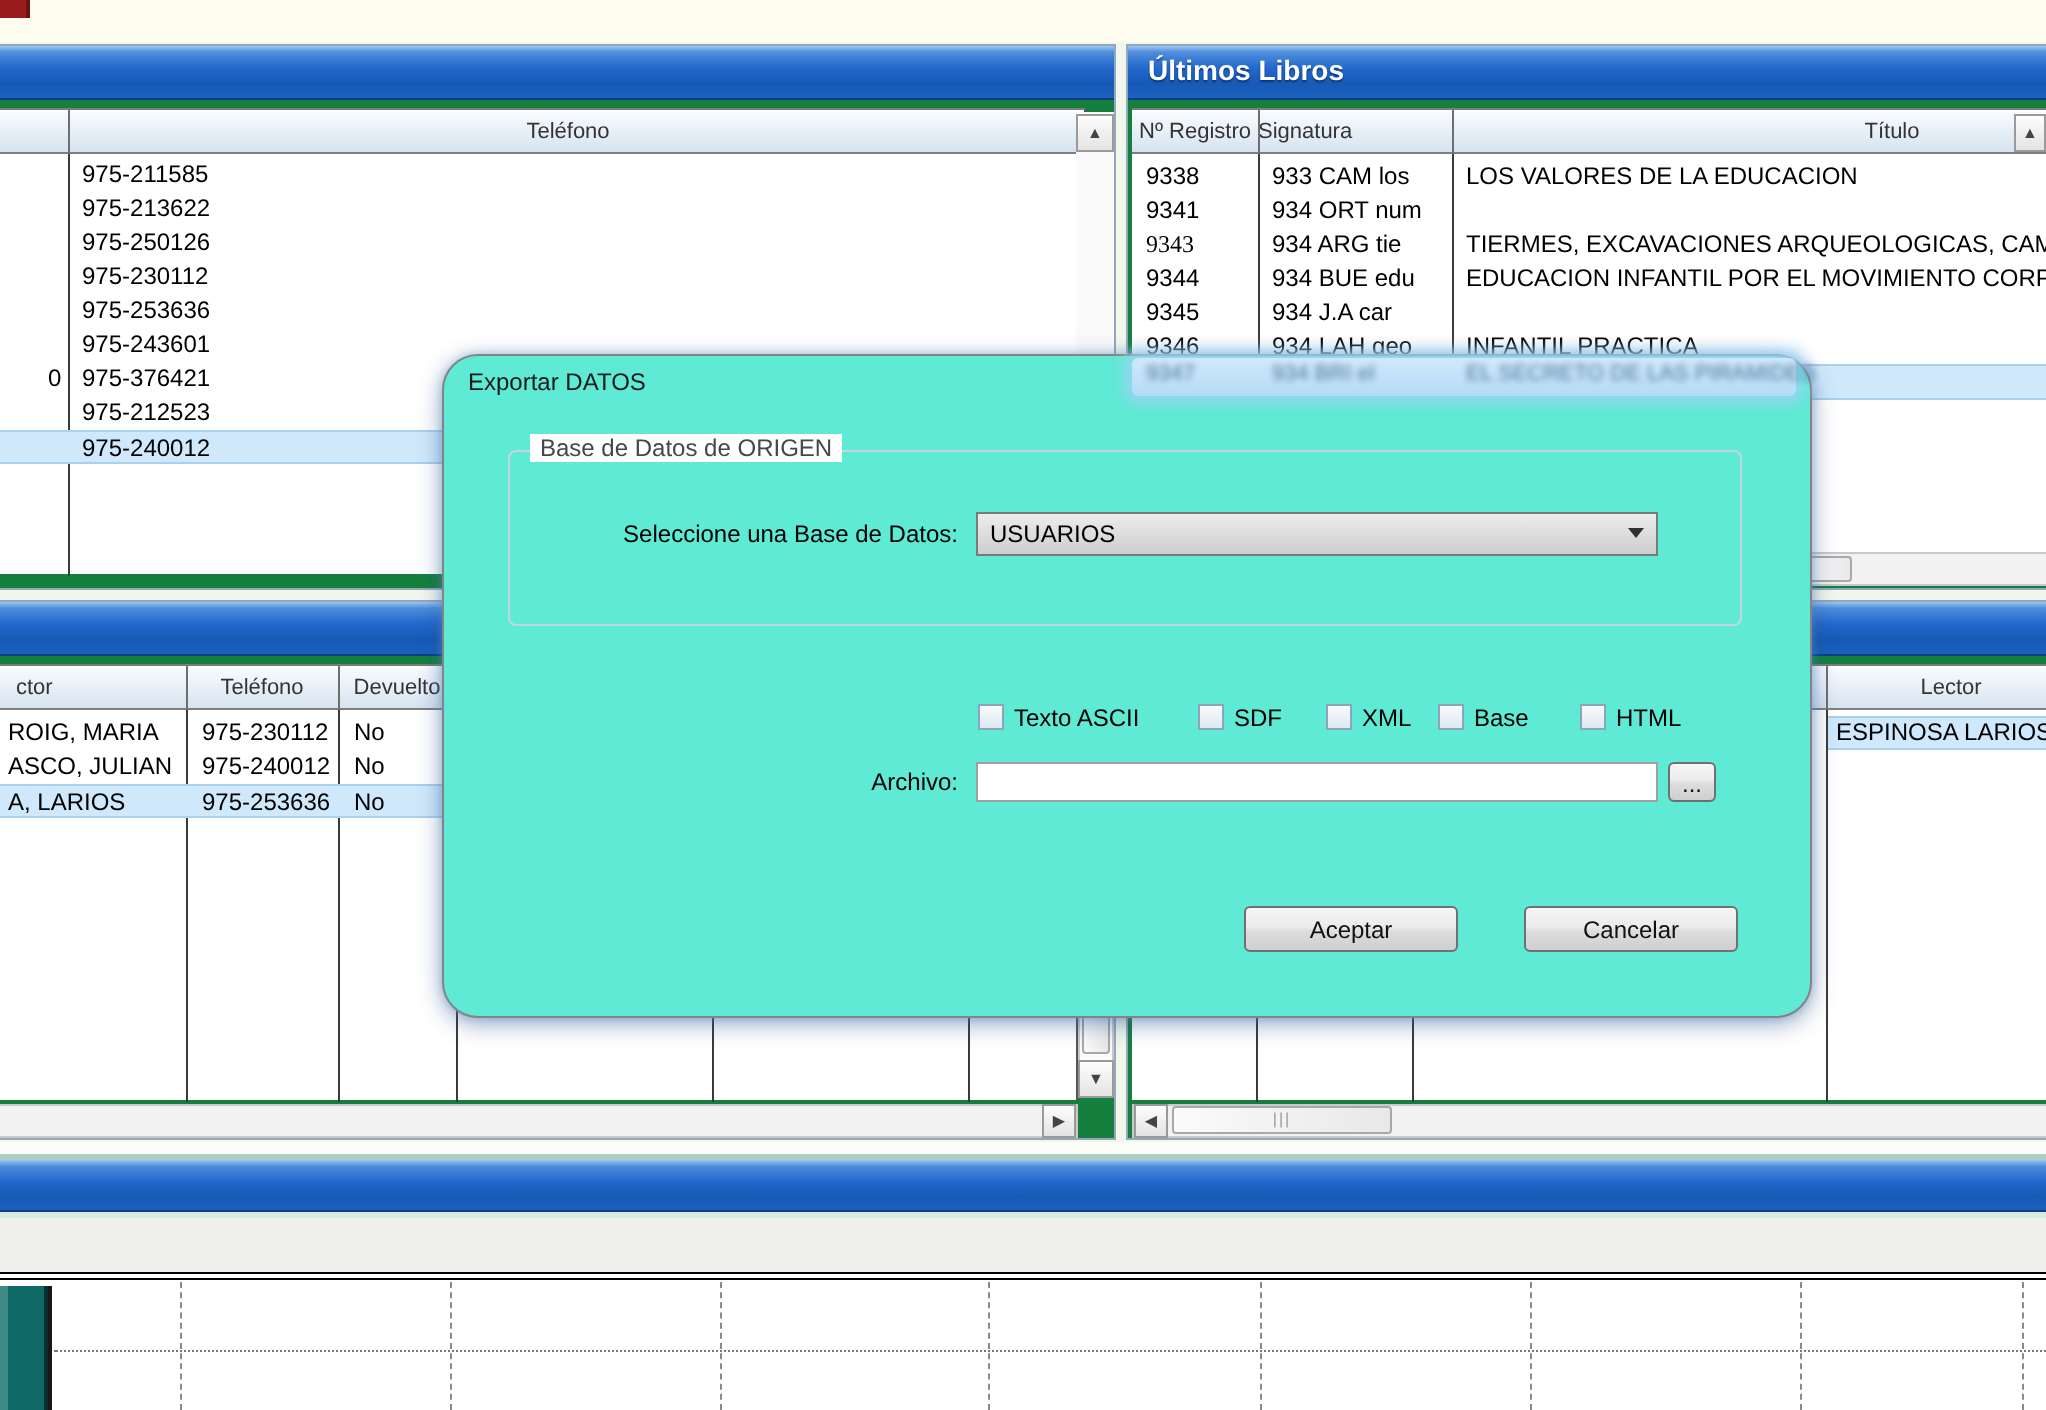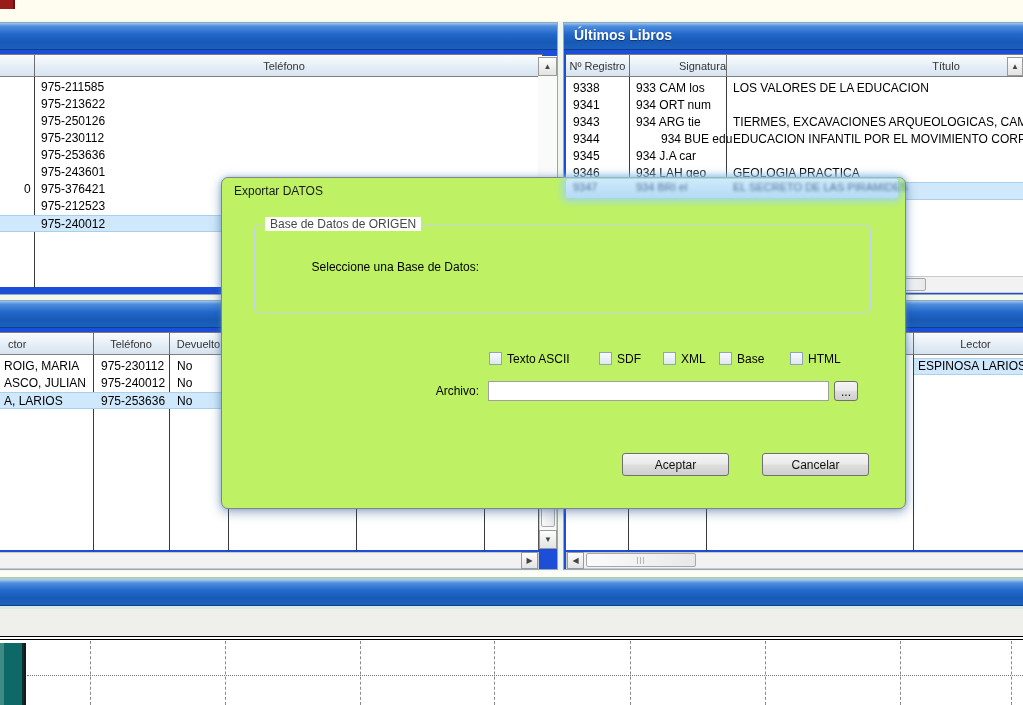--- a/index.html
+++ b/index.html
@@ -1,20 +1,20 @@
 <!DOCTYPE html>
 <html><head>
 <meta charset="utf-8">
 <style>
   html,body{margin:0;padding:0;}
   body{font-family:"Liberation Sans", sans-serif;}
   #screen{position:relative;width:1023px;height:705px;background:#f2f7ee;overflow:hidden;}
 
   
-  .mdi-win{position:absolute;background:#1d4ed8;border:1px solid #94a8bc;box-sizing:border-box;}
+  .mdi-win{position:absolute;background:#15803d;border:1px solid #94a8bc;box-sizing:border-box;}
   .titlebar{position:absolute;left:0;right:0;top:0;height:27px;
     background:linear-gradient(180deg,#9cc6f0 0%,#4f8edc 12%,#2368cc 42%,#175ab6 72%,#1c60bd 100%);
     border-bottom:1px solid #0a3f8e;box-sizing:border-box;}
   .titlebar .title-text{position:absolute;left:10px;top:4px;color:#fff;font-size:14px;font-weight:bold;
     text-shadow:0 1px 1px rgba(0,0,40,.45);white-space:nowrap;}
   .grid{position:absolute;background:#fff;border-top:1px solid #7c7c7c;box-sizing:border-box;}
   .grid-header{position:absolute;left:0;right:0;top:0;height:22px;
     background:linear-gradient(180deg,#fafcfe 0%,#e9f1f8 45%,#d6e3f0 100%);
     border-bottom:1px solid #808080;box-sizing:border-box;font-size:11px;color:#333;}
   .hdr-cell{position:absolute;top:0;height:22px;line-height:22px;white-space:nowrap;overflow:hidden;}
@@ -24,22 +24,22 @@
   .cell{position:absolute;top:0;height:17px;line-height:17px;overflow:hidden;white-space:nowrap;}
 
   
   .sb-btn{position:absolute;background:linear-gradient(180deg,#fdfdfd,#e3e3e3);border:1px solid #9a9a9a;
     box-sizing:border-box;color:#444;font-size:8px;text-align:center;}
   .sb-channel{position:absolute;background:#f2f2f2;border:1px solid #c9c9c9;box-sizing:border-box;}
   .sb-thumb{position:absolute;background:linear-gradient(90deg,#fbfbfb,#e8e8e8);border:1px solid #a8a8a8;
     border-radius:2px;box-sizing:border-box;color:#999;font-size:8px;text-align:center;}
 
   
-  #export-dialog{position:absolute;left:221px;top:177px;width:683px;height:330px;background:#bef264;
-    border:1px solid #848484;border-radius:7px;z-index:10;
+  #export-dialog{position:absolute;left:221px;top:177px;width:683px;height:330px;background:#5eead4;
+    border:1px solid #848484;border-radius:18px;z-index:10;
     box-shadow:0 3px 12px rgba(30,70,130,.45),0 0 5px rgba(130,180,235,.55);}
   .dlg-title{position:absolute;left:12px;top:6px;font-size:12px;color:#1a1a1a;}
   .groupbox{position:absolute;border:1px solid #c3d5e4;border-radius:4px;box-sizing:border-box;}
   .group-label{position:absolute;top:-9px;left:10px;background:#fff;padding:0 5px;font-size:12px;color:#474747;white-space:nowrap;}
   .dlg-label{position:absolute;font-size:12px;color:#000;text-align:right;white-space:nowrap;}
   .combo{position:absolute;height:22px;background:linear-gradient(180deg,#ededed,#cdcdcd);
     border:1px solid #7a7a7a;box-sizing:border-box;font-size:12px;color:#000;line-height:20px;padding-left:6px;}
   .combo-arrow{position:absolute;right:6px;top:7px;width:0;height:0;border-left:4px solid transparent;
     border-right:4px solid transparent;border-top:5px solid #303030;}
   .cbx{display:inline-block;width:13px;height:13px;background:linear-gradient(180deg,#f8fbfd,#dde8f0);
@@ -111,54 +111,54 @@
     <div class="sb-btn" style="left:543px;top:34px;width:19px;height:19px;line-height:17px;">▲</div>
   </div>
 
   <div class="mdi-win" style="left:563px;top:22px;width:461px;height:273px;">
     <div class="titlebar">
       <span class="title-text">Últimos Libros</span>
     </div>
     <div class="grid" style="left:2px;top:31px;width:459px;height:222px;">
       <div class="grid-header">
         <div class="hdr-cell" style="left:0;width:63px;text-align:center;">Nº Registro</div>
-        <div class="hdr-cell" style="left:63px;width:97px;text-align:right;">Signatura</div>
+        <div class="hdr-cell" style="left:63px;width:97px;text-align:left;">Signatura</div>
         <div class="hdr-cell" style="left:330px;width:100px;text-align:center;">Título</div>
         <div class="v-div" style="left:63px;top:0;height:22px;"></div>
         <div class="v-div" style="left:160px;top:0;height:22px;"></div>
       </div>
       <div class="v-div" style="left:63px;top:22px;height:200px;background:#3a3a3a;"></div>
       <div class="v-div" style="left:160px;top:22px;height:200px;background:#3a3a3a;"></div>
       <div class="grid-row" style="top:25px;">
         <span class="cell" style="left:7px;width:54px;">9338</span>
         <span class="cell" style="left:70px;width:88px;">933 CAM  los</span>
         <span class="cell" style="left:167px;width:290px;">LOS VALORES DE LA EDUCACION</span>
       </div>
       <div class="grid-row" style="top:42px;">
         <span class="cell" style="left:7px;width:54px;">9341</span>
         <span class="cell" style="left:70px;width:88px;">934 ORT  num</span>
       </div>
       <div class="grid-row" style="top:59px;">
-        <span class="cell" style="left:7px;width:54px;">9343</span>
+        <span class="cell" style="left:7px;width:54px;font-family:Liberation Serif, serif;">9343</span>
         <span class="cell" style="left:70px;width:88px;">934 ARG  tie</span>
         <span class="cell" style="left:167px;width:290px;">TIERMES, EXCAVACIONES ARQUEOLOGICAS, CAMPAÑA</span>
       </div>
       <div class="grid-row" style="top:76px;">
         <span class="cell" style="left:7px;width:54px;">9344</span>
-        <span class="cell" style="left:70px;width:88px;margin-left:25px;">934 BUE  edu</span>
+        <span class="cell" style="left:70px;width:88px;">934 BUE  edu</span>
         <span class="cell" style="left:167px;width:290px;">EDUCACION INFANTIL POR EL MOVIMIENTO CORPORAL</span>
       </div>
       <div class="grid-row" style="top:93px;">
         <span class="cell" style="left:7px;width:54px;">9345</span>
         <span class="cell" style="left:70px;width:88px;">934 J.A  car</span>
       </div>
       <div class="grid-row" style="top:110px;">
         <span class="cell" style="left:7px;width:54px;">9346</span>
         <span class="cell" style="left:70px;width:88px;">934 LAH  geo</span>
-        <span class="cell" style="left:167px;width:290px;">GEOLOGIA PRACTICA</span>
+        <span class="cell" style="left:167px;width:290px;">INFANTIL PRACTICA</span>
       </div>
       <div class="grid-row row-sel" style="top:127px;height:18px;"></div>
     </div>
     <div class="sb-btn" style="left:443px;top:34px;width:16px;height:19px;line-height:17px;">▲</div>
     <div class="sb-channel" style="left:2px;top:253px;width:459px;height:17px;"></div>
     <div class="sb-thumb" style="left:339px;top:255px;width:23px;height:13px;"></div>
   </div>
 
   <div class="mdi-win" style="left:-6px;top:300px;width:564px;height:270px;">
     <div class="titlebar"></div>
@@ -241,20 +241,24 @@
   <div class="dash-v" style="left:1011px;"></div>
   <div style="position:absolute;left:27px;top:675px;width:996px;height:0;border-top:1px dotted #777;"></div>
 
   <div id="export-dialog">
     <div class="dlg-title">Exportar DATOS</div>
 
     <div class="groupbox" style="left:32px;top:47px;width:617px;height:88px;">
       <span class="group-label">Base de Datos de ORIGEN</span>
     </div>
     <div class="dlg-label" style="left:36px;top:82px;width:221px;">Seleccione una Base de Datos:</div>
+    <div class="combo" style="left:266px;top:78px;width:341px;">
+      <span>USUARIOS</span>
+      <span class="combo-arrow"></span>
+    </div>
 
     <div class="cb-item" style="left:267px;top:174px;">
       <span class="cbx"></span><span>Texto ASCII</span>
     </div>
     <div class="cb-item" style="left:377px;top:174px;">
       <span class="cbx"></span><span>SDF</span>
     </div>
     <div class="cb-item" style="left:441px;top:174px;">
       <span class="cbx"></span><span>XML</span>
     </div>

